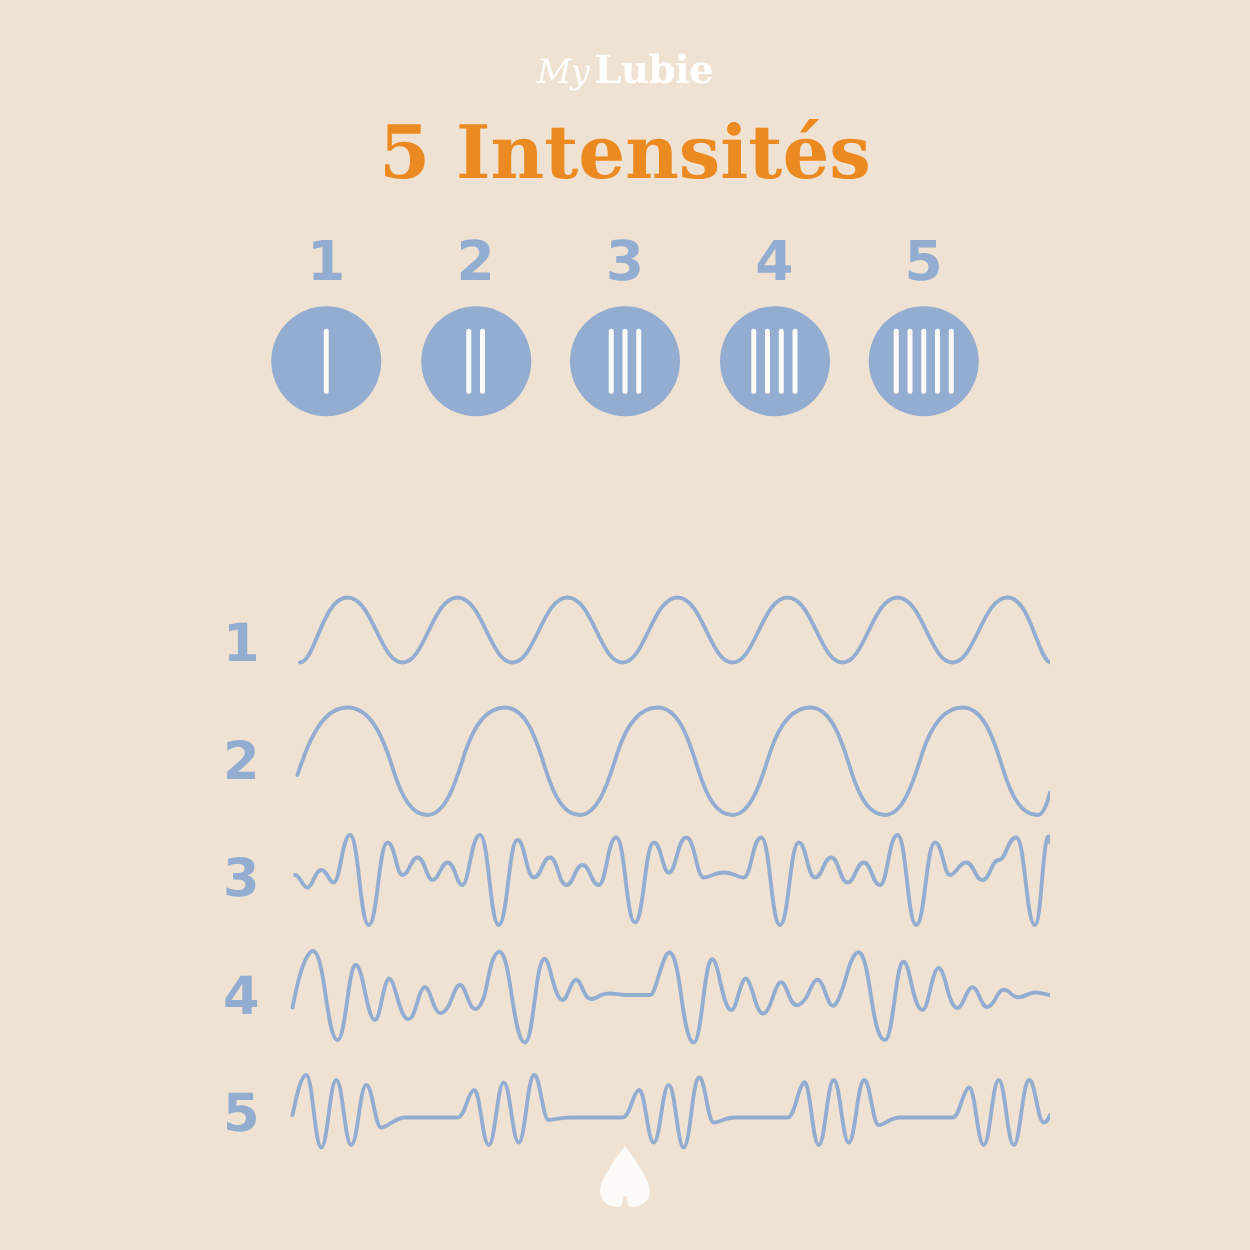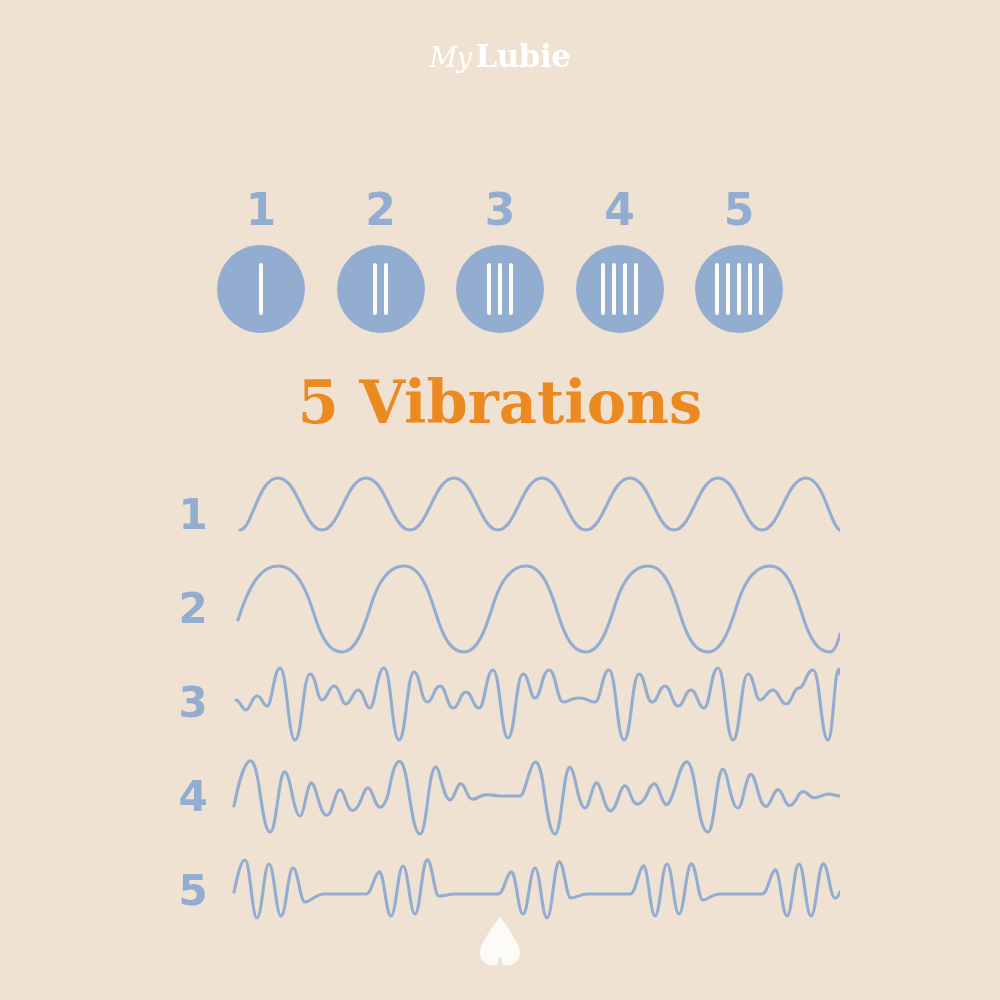--- a/index.html
+++ b/index.html
@@ -169,20 +169,21 @@
 </style>
 </head>
 <body style="background: rgb(239, 226, 211);">
 
 <div class="canvas">
 
   <div class="logo">
     <span class="logo-my" style="color: rgb(255, 255, 255);">My</span><span class="logo-lubie" style="color: rgb(255, 255, 255);">Lubie</span>
   </div>
 
+  <div class="heading heading-intensities" style="color: rgb(236, 138, 34);">5 Intensités</div>
 
   <div class="intensity-row">
       <div class="intensity-item">
         <div class="intensity-number" style="color: rgb(147, 173, 209);">1</div>
         <div class="intensity-circle" style="background: rgb(147, 173, 209);">
           <div class="bar" style="background: rgb(253, 251, 247);"></div>
         </div>
       </div>
       <div class="intensity-item">
         <div class="intensity-number" style="color: rgb(147, 173, 209);">2</div>
@@ -213,21 +214,20 @@
         <div class="intensity-circle" style="background: rgb(147, 173, 209);">
           <div class="bar" style="background: rgb(253, 251, 247);"></div>
           <div class="bar" style="background: rgb(253, 251, 247);"></div>
           <div class="bar" style="background: rgb(253, 251, 247);"></div>
           <div class="bar" style="background: rgb(253, 251, 247);"></div>
           <div class="bar" style="background: rgb(253, 251, 247);"></div>
         </div>
       </div>
     </div>
 
-  <div class="heading heading-vibrations" style="color: rgb(236, 138, 34);">5 Vibrations</div>
 
   <div class="vibration-list">
       <div class="vibration-row">
         <div class="vibration-number" style="color: rgb(147, 173, 209);">1</div>
         <div class="vibration-wave">
           <svg viewBox="0 0 608 94" preserveAspectRatio="none">
             <path class="wave-path" d="M 8 62 C 20 62 26 10 46 10 C 66 10 72 62 90 62 C 108 62 114 10 134 10 C 154 10 160 62 178 62 C 196 62 202 10 222 10 C 242 10 248 62 266 62 C 284 62 290 10 310 10 C 330 10 336 62 354 62 C 372 62 378 10 398 10 C 418 10 424 62 442 62 C 460 62 466 10 486 10 C 506 10 512 62 530 62 C 548 62 554 10 574 10 C 592 10 598 58 608 62" stroke="#93ADD1"></path>
           </svg>
         </div>
       </div>

